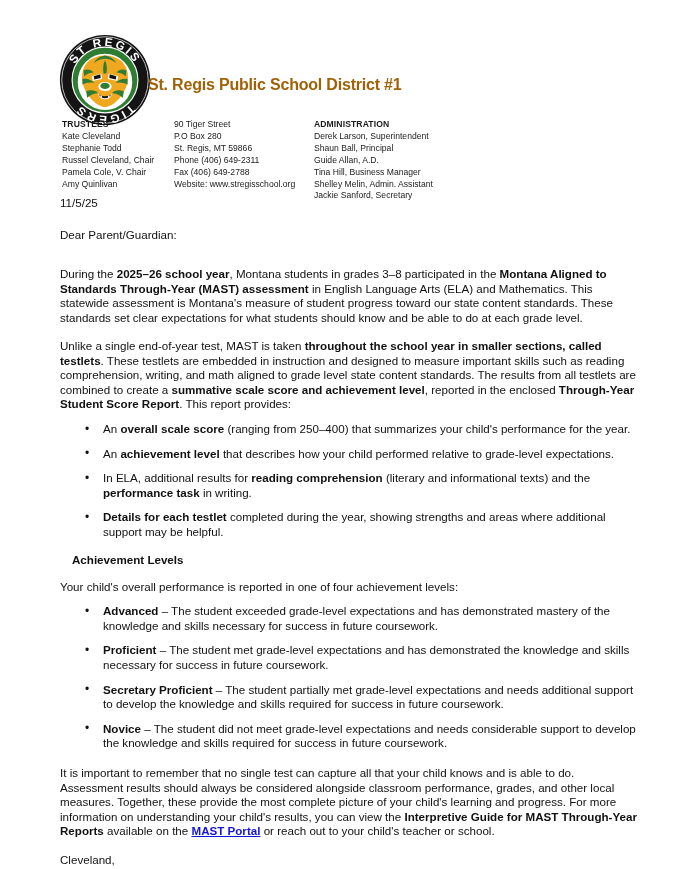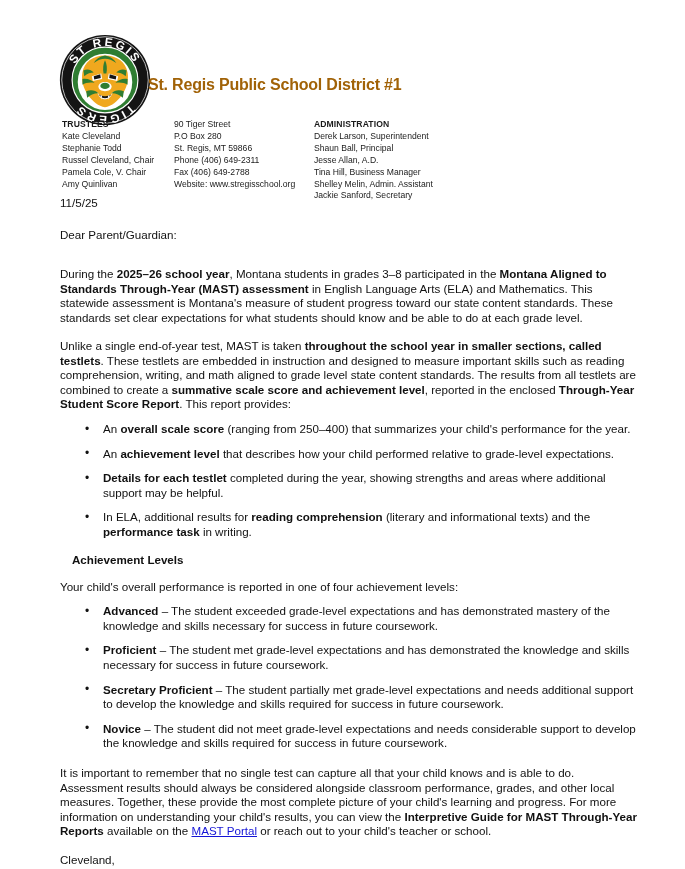--- a/index.html
+++ b/index.html
@@ -118,20 +118,21 @@
     top: -0.5px;
     font-size: 12px;
     line-height: 14.6px;
   }
 
   b, .b { font-weight: bold; }
 
   a.doclink {
     color: #1414d6;
     text-decoration: underline;
+    font-weight: bold;
   }
 
   .signoff {
     margin: 0;
     line-height: 14.6px;
   }
 
   
   .logo-wrap svg { display: block; width: 94px; height: 94px; }
 </style>
@@ -217,21 +218,21 @@
         <div class="col-line">St. Regis, MT 59866</div>
         <div class="col-line">Phone (406) 649-2311</div>
         <div class="col-line">Fax (406) 649-2788</div>
         <div class="col-line">Website: www.stregisschool.org</div>
       </div>
 
       <div class="contact-col col-admin">
         <div class="col-line col-head">ADMINISTRATION</div>
         <div class="col-line">Derek Larson, Superintendent</div>
         <div class="col-line">Shaun Ball, Principal</div>
-        <div class="col-line">Jesse Allan, A.D.</div>
+        <div class="col-line">Guide Allan, A.D.</div>
         <div class="col-line">Tina Hill, Business Manager</div>
         <div class="col-line">Shelley Melin, Admin. Assistant</div>
         <div class="col-line">Jackie Sanford, Secretary</div>
       </div>
 
     </div>
   </div>
 
   <div class="letter-body">
 
@@ -239,22 +240,22 @@
 
     <div class="salutation">Dear Parent/Guardian:</div>
 
     <p class="p"><span>During the </span><b>2025–26 school year</b><span>, Montana students in grades 3–8 participated in the </span><b>Montana Aligned to Standards Through-Year (MAST) assessment</b><span> in English Language Arts (ELA) and Mathematics. This statewide assessment is Montana's measure of student progress toward our state content standards. These standards set clear expectations for what students should know and be able to do at each grade level.</span></p>
 
     <p class="p tight"><span>Unlike a single end-of-year test, MAST is taken </span><b>throughout the school year in smaller sections, called testlets</b><span>. These testlets are embedded in instruction and designed to measure important skills such as reading comprehension, writing, and math aligned to grade level state content standards. The results from all testlets are combined to create a </span><b>summative scale score and achievement level</b><span>, reported in the enclosed </span><b>Through-Year Student Score Report</b><span>. This report provides:</span></p>
 
     <ul class="bullets">
       <li><span>An </span><b>overall scale score</b><span> (ranging from 250–400) that summarizes your child's performance for the year.</span></li>
       <li><span>An </span><b>achievement level</b><span> that describes how your child performed relative to grade-level expectations.</span></li>
+      <li><span>In ELA, additional results for </span><b>reading comprehension</b><span> (literary and informational texts) and the </span><b>performance task</b><span> in writing.</span></li>
       <li><span></span><b>Details for each testlet</b><span> completed during the year, showing strengths and areas where additional support may be helpful.</span></li>
-      <li><span>In ELA, additional results for </span><b>reading comprehension</b><span> (literary and informational texts) and the </span><b>performance task</b><span> in writing.</span></li>
     </ul>
 
     <div class="section-head">Achievement Levels</div>
     <div class="p tight">Your child's overall performance is reported in one of four achievement levels:</div>
 
     <ul class="bullets last">
       <li><b>Advanced</b><span> – The student exceeded grade-level expectations and has demonstrated mastery of the knowledge and skills necessary for success in future coursework.</span></li>
       <li><b>Proficient</b><span> – The student met grade-level expectations and has demonstrated the knowledge and skills necessary for success in future coursework.</span></li>
       <li><b>Secretary Proficient</b><span> – The student partially met grade-level expectations and needs additional support to develop the knowledge and skills required for success in future coursework.</span></li>
       <li><b>Novice</b><span> – The student did not meet grade-level expectations and needs considerable support to develop the knowledge and skills required for success in future coursework.</span></li>

